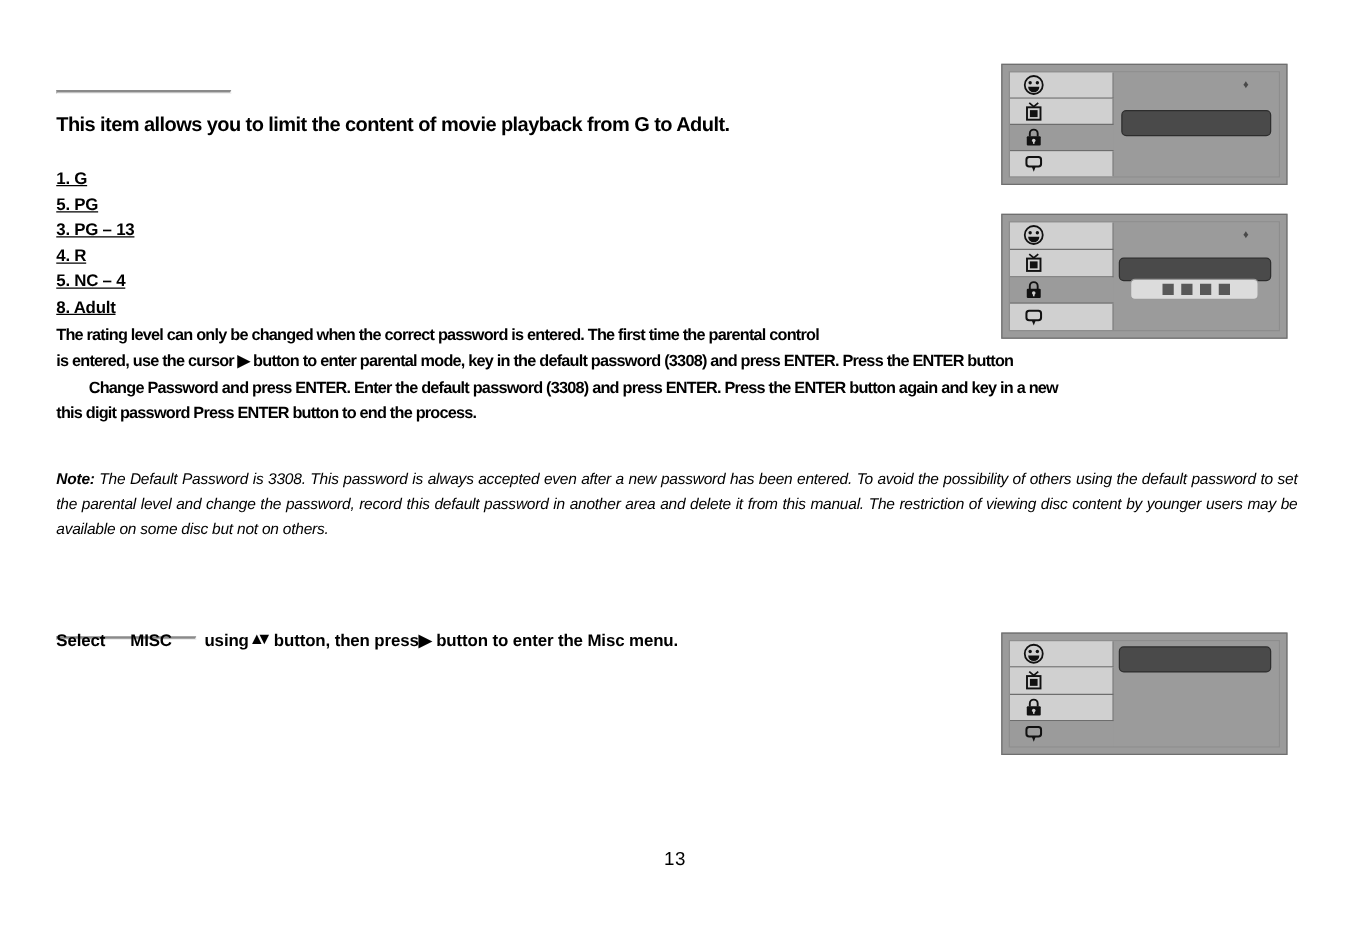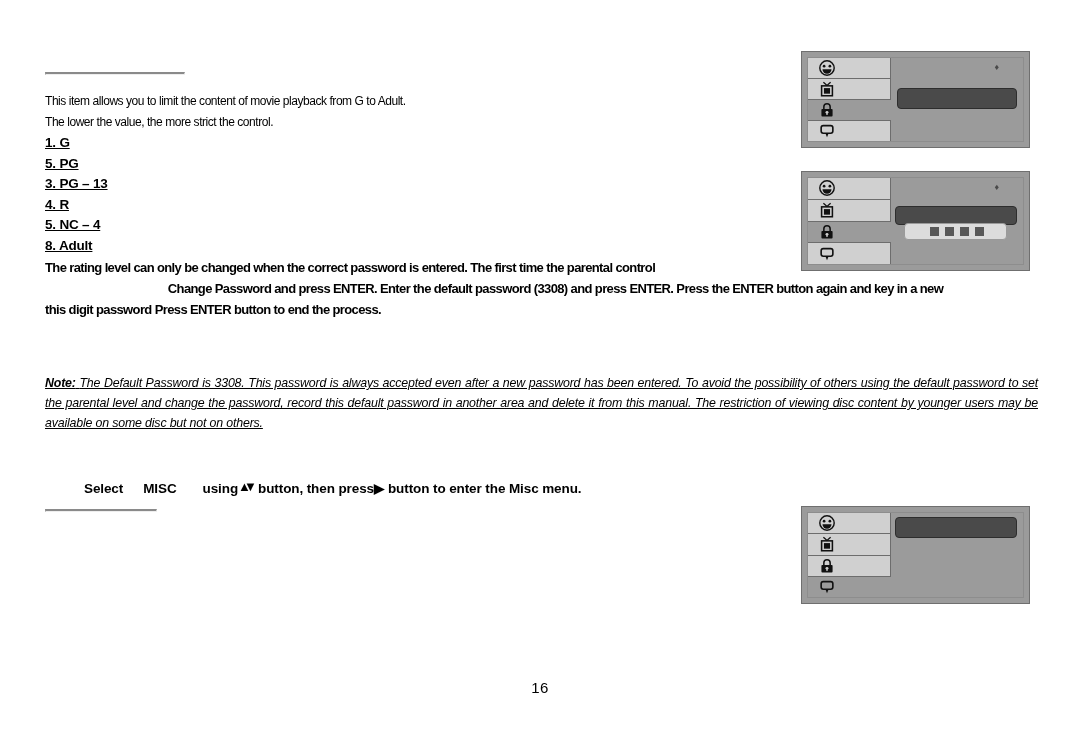--- a/index.html
+++ b/index.html
@@ -29,22 +29,22 @@
     position: absolute;
     height: 0;
     border-top: 2px solid #8a8a8a;
   }
   #rule-top   { left: 45px;  top: 64px;  width: 138px; }
   #rule-misc  { left: 45px;  top: 501px; width: 110px; }
 
   
   .para {
     position: absolute;
-    font-weight: normal;
-    font-size: 12px;
+    font-weight: bold;
+    font-size: 16px;
     line-height: 20.5px;
     letter-spacing: -0.45px;
     white-space: nowrap;
   }
 
   #intro-line-1 { left: 45px; top: 91px;  }
   #intro-line-2 { left: 45px; top: 112px; }
 
   .rating-list {
     position: absolute;
@@ -69,47 +69,45 @@
     top: 258px;
     width: 995px;
   }
   #desc-block .dline {
     font-weight: bold;
     font-size: 13px;
     line-height: 20.8px;
     letter-spacing: -0.62px;
     white-space: nowrap;
   }
-  #desc-block .dline.indent { padding-left: 26px; text-align: center; }
+  #desc-block .dline.indent { padding-left: 26px; }
 
   
   #note-block {
     position: absolute;
     left: 45px;
     top: 373px;
     width: 993px;
     font-style: italic;
     font-size: 12.4px;
     line-height: 20.2px;
     letter-spacing: -0.18px;
     text-align: justify;
-    text-decoration: underline;
   }
   #note-block b { font-style: italic; font-weight: bold; }
 
   
   #misc-line {
     position: absolute;
     left: 45px;
-    top: 480px;
+    top: 504px;
     font-weight: bold;
     font-size: 13.5px;
     letter-spacing: -0.1px;
     white-space: nowrap;
-    margin-left: 39px;
   }
   #misc-line .sp-1 { display: inline-block; width: 20px; }
   #misc-line .sp-2 { display: inline-block; width: 26px; }
   #misc-line .updown {
     position: relative;
     display: inline-block;
     width: 20px;
     height: 13px;
     vertical-align: -1px;
   }
@@ -217,50 +215,50 @@
   #osd-misc       { left: 801px; top: 506px; width: 229px; height: 98px; }
 </style>
 </head>
 <body>
 
 <div class="page">
 
   <hr class="rule" id="rule-top">
 
   <div class="para" id="intro-line-1">This item allows you to limit the content of movie playback from G to Adult.</div>
-  <div class="para" id="intro-line-2">The lower the value, the more strict the control.</div>
 
   <ul class="rating-list">
     <li>1. G</li>
     <li>5. PG</li>
     <li>3. PG – 13</li>
     <li>4. R</li>
     <li>5. NC – 4</li>
     <li>8. Adult</li>
   </ul>
 
   <div id="desc-block">
     <div class="dline">The rating level can only be changed when the correct password is entered. The first time the parental control</div>
+    <div class="dline">is entered, use the cursor ▶ button to enter parental mode, key in the default password (3308) and press ENTER. Press the ENTER button</div>
     <div class="dline indent">Change Password and press ENTER.  Enter the default password (3308) and press ENTER.  Press the  ENTER button again and key in a new</div>
     <div class="dline">this digit password Press ENTER button to end the process.</div>
   </div>
 
   <div id="note-block">
     <b>Note:</b>
     <span>The Default Password is 3308. This password is always accepted even after a new password has been entered.  To avoid the possibility of others using the default password to set the parental level and change the password, record this default password in another area and delete it from this manual.  The restriction of viewing disc content by younger users may be available on some disc but not on others.</span>
   </div>
 
   <hr class="rule" id="rule-misc">
 
   <div id="misc-line">
     <span>Select</span><span class="sp-1"></span><span>MISC</span><span class="sp-2"></span><span>using</span><span class="updown"><span class="u">▲</span><span class="d">▼</span></span><span>button, then press</span><span>▶</span>
     <span>button to enter the Misc menu.</span>
   </div>
 
-  <div id="page-number">16</div>
+  <div id="page-number">13</div>
 
   <div class="osd" id="osd-parental-1">
     <div class="osd-inner">
       <div class="osd-sidebar">
         <div class="osd-item">
           <svg class="osd-icon" viewBox="0 0 20 20">
             <circle cx="10" cy="10" r="8" fill="none" stroke="#111" stroke-width="1.6"></circle>
             <circle cx="6.8" cy="8" r="1.5" fill="#111"></circle>
             <circle cx="13.2" cy="8" r="1.5" fill="#111"></circle>
             <path d="M5 11.5 h10 a5 5 0 0 1 -10 0 z" fill="#111"></path>

